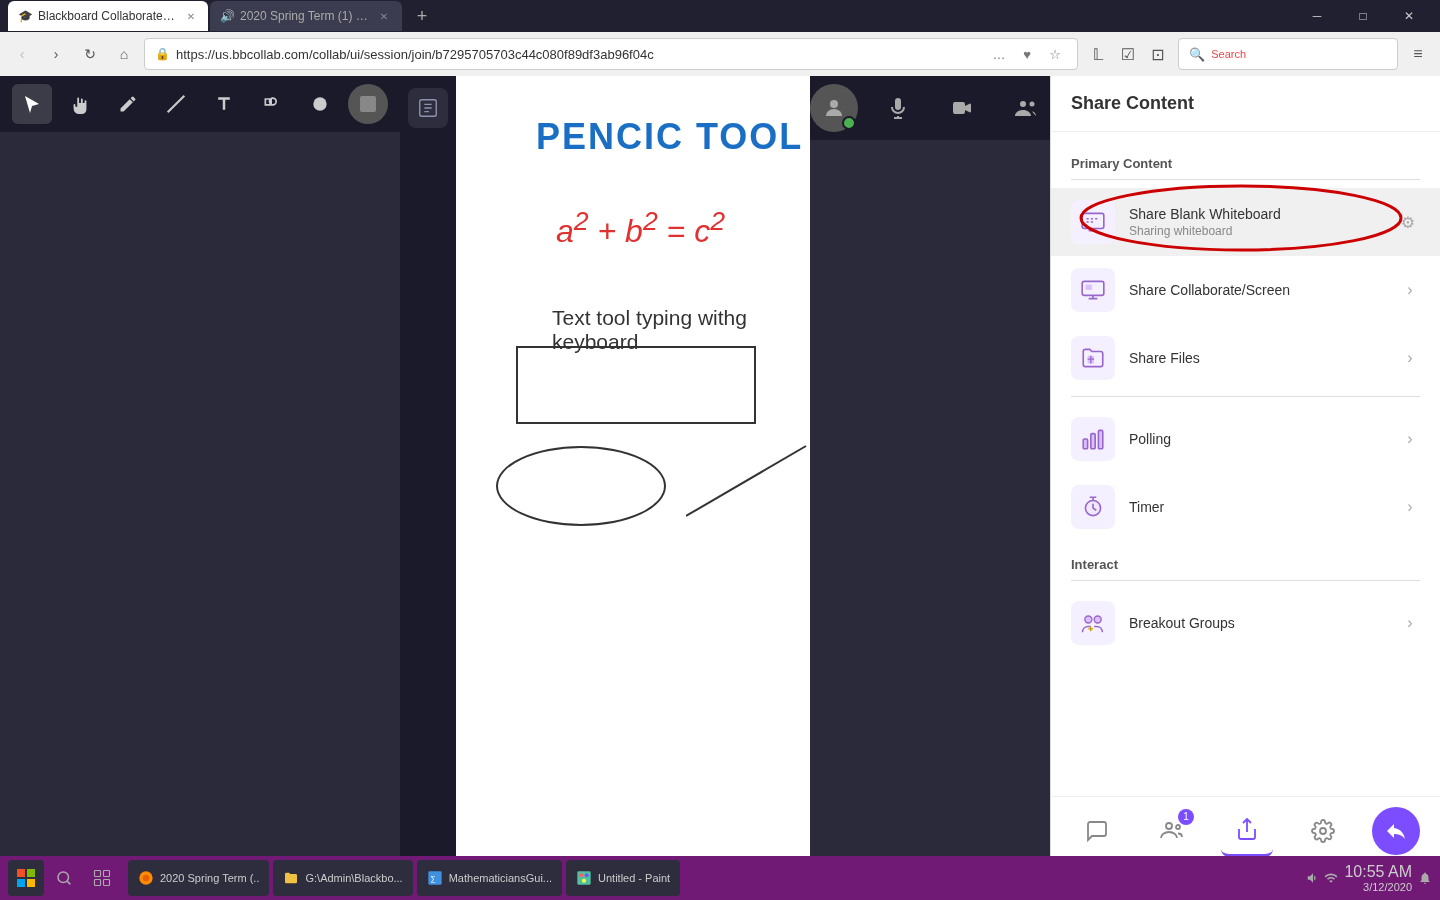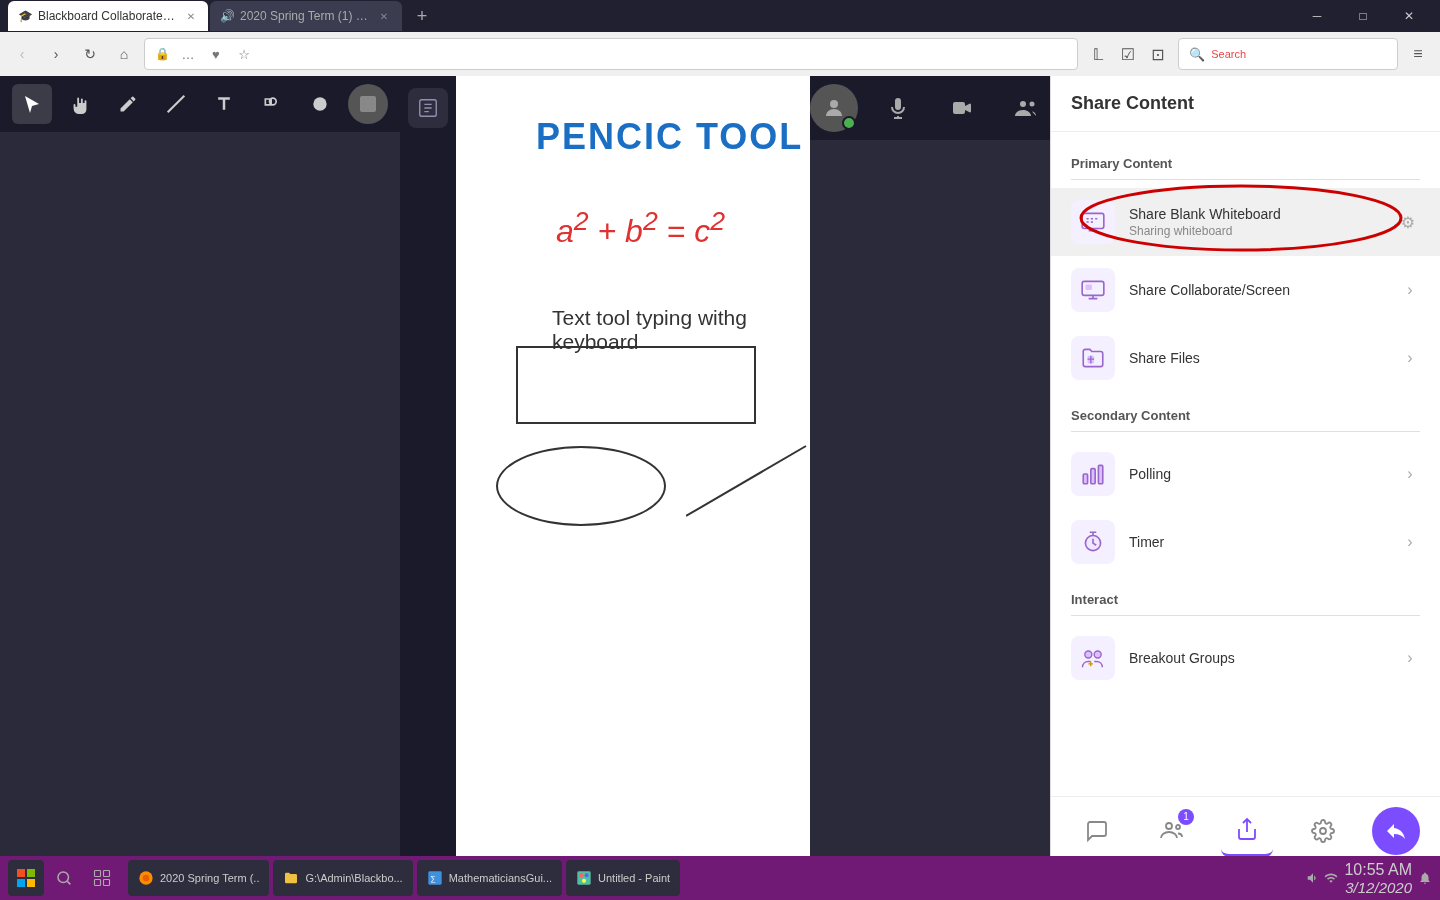--- a/index.html
+++ b/index.html
@@ -395,20 +395,21 @@
   </div>
 </div>
 
 <div class="browser-toolbar">
   <div class="nav-btn disabled">‹</div>
   <div class="nav-btn">›</div>
   <div class="nav-btn">↻</div>
   <div class="nav-btn">⌂</div>
   <div class="address-bar">
     <span class="lock">🔒</span>
+    <span class="address-url">https://us.bbcollab.com/collab/ui/session/join/b7295705703c44c080f89df3ab96f04c</span>
     <div class="address-actions">
       <div class="addr-btn">…</div>
       <div class="addr-btn">♥</div>
       <div class="addr-btn">☆</div>
     </div>
   </div>
   <div class="toolbar-icons">
     <div class="tb-icon">𝕃</div>
     <div class="tb-icon">☑</div>
     <div class="tb-icon">⊡</div>
@@ -577,21 +578,20 @@
             <rect x="7" y="10" width="6" height="7" rx="1" fill="#ddc0ff" stroke="none"></rect>
             <path d="M10 10v7M7 13h6" stroke="#9966cc" stroke-width="1.2"></path>
           </svg>
         </div>
         <div class="item-text">
           <div class="item-title">Share Files</div>
         </div>
         <div class="item-arrow">›</div>
       </div>
 
-      <div class="section-label" style="margin-top:8px;">Secondary Content</div>
       <div class="section-divider"></div>
 
       <div class="content-item">
         <div class="item-icon">
           <svg width="26" height="26" viewBox="0 0 24 24" fill="none" stroke="#9966cc" stroke-width="1.5">
             <rect x="3" y="12" width="4" height="9" rx="1" fill="#ddc0ff" stroke="#9966cc"></rect>
             <rect x="10" y="7" width="4" height="14" rx="1" fill="#ddc0ff" stroke="#9966cc"></rect>
             <rect x="17" y="4" width="4" height="17" rx="1" fill="#ddc0ff" stroke="#9966cc"></rect>
           </svg>
         </div>
@@ -739,19 +739,19 @@
     <div class="sys-icons">
       <svg width="14" height="14" viewBox="0 0 24 24" fill="#aaa">
           <path d="M3 9v6h4l5 5V4L7 9H3zm13.5 3c0-1.8-1-3.3-2.5-4.1v8.2c1.5-.8 2.5-2.3 2.5-4.1z"></path>
         </svg>
       <svg width="14" height="14" viewBox="0 0 24 24" fill="#aaa">
           <path d="M1 9l2 2c4.97-4.97 13.03-4.97 18 0l2-2C16.93 2.93 7.08 2.93 1 9zm8 8l3 3 3-3c-1.65-1.66-4.34-1.66-6 0zm-4-4l2 2c2.76-2.76 7.24-2.76 10 0l2-2C15.14 9.14 8.87 9.14 5 13z"></path>
         </svg>
     </div>
     <div class="sys-time">
       <div style="font-size:16px;color:#ccc;">10:55 AM</div>
-      <div style="font-size:15px;color:#ccc;font-style:italic;">3/12/2020</div>
+      <div style="font-size:11px;color:#ccc;">3/12/2020</div>
     </div>
     <svg width="14" height="14" viewBox="0 0 24 24" fill="#aaa">
         <path d="M12 22c1.1 0 2-.9 2-2h-4c0 1.1.9 2 2 2zm6-6v-5c0-3.07-1.6-5.64-4.5-6.32V4c0-.83-.67-1.5-1.5-1.5S10.5 3.17 10.5 4v.68C7.6 5.36 6 7.92 6 11v5l-2 2v1h16v-1l-2-2z"></path>
       </svg>
   </div>
 </div>
 
 </body></html>

